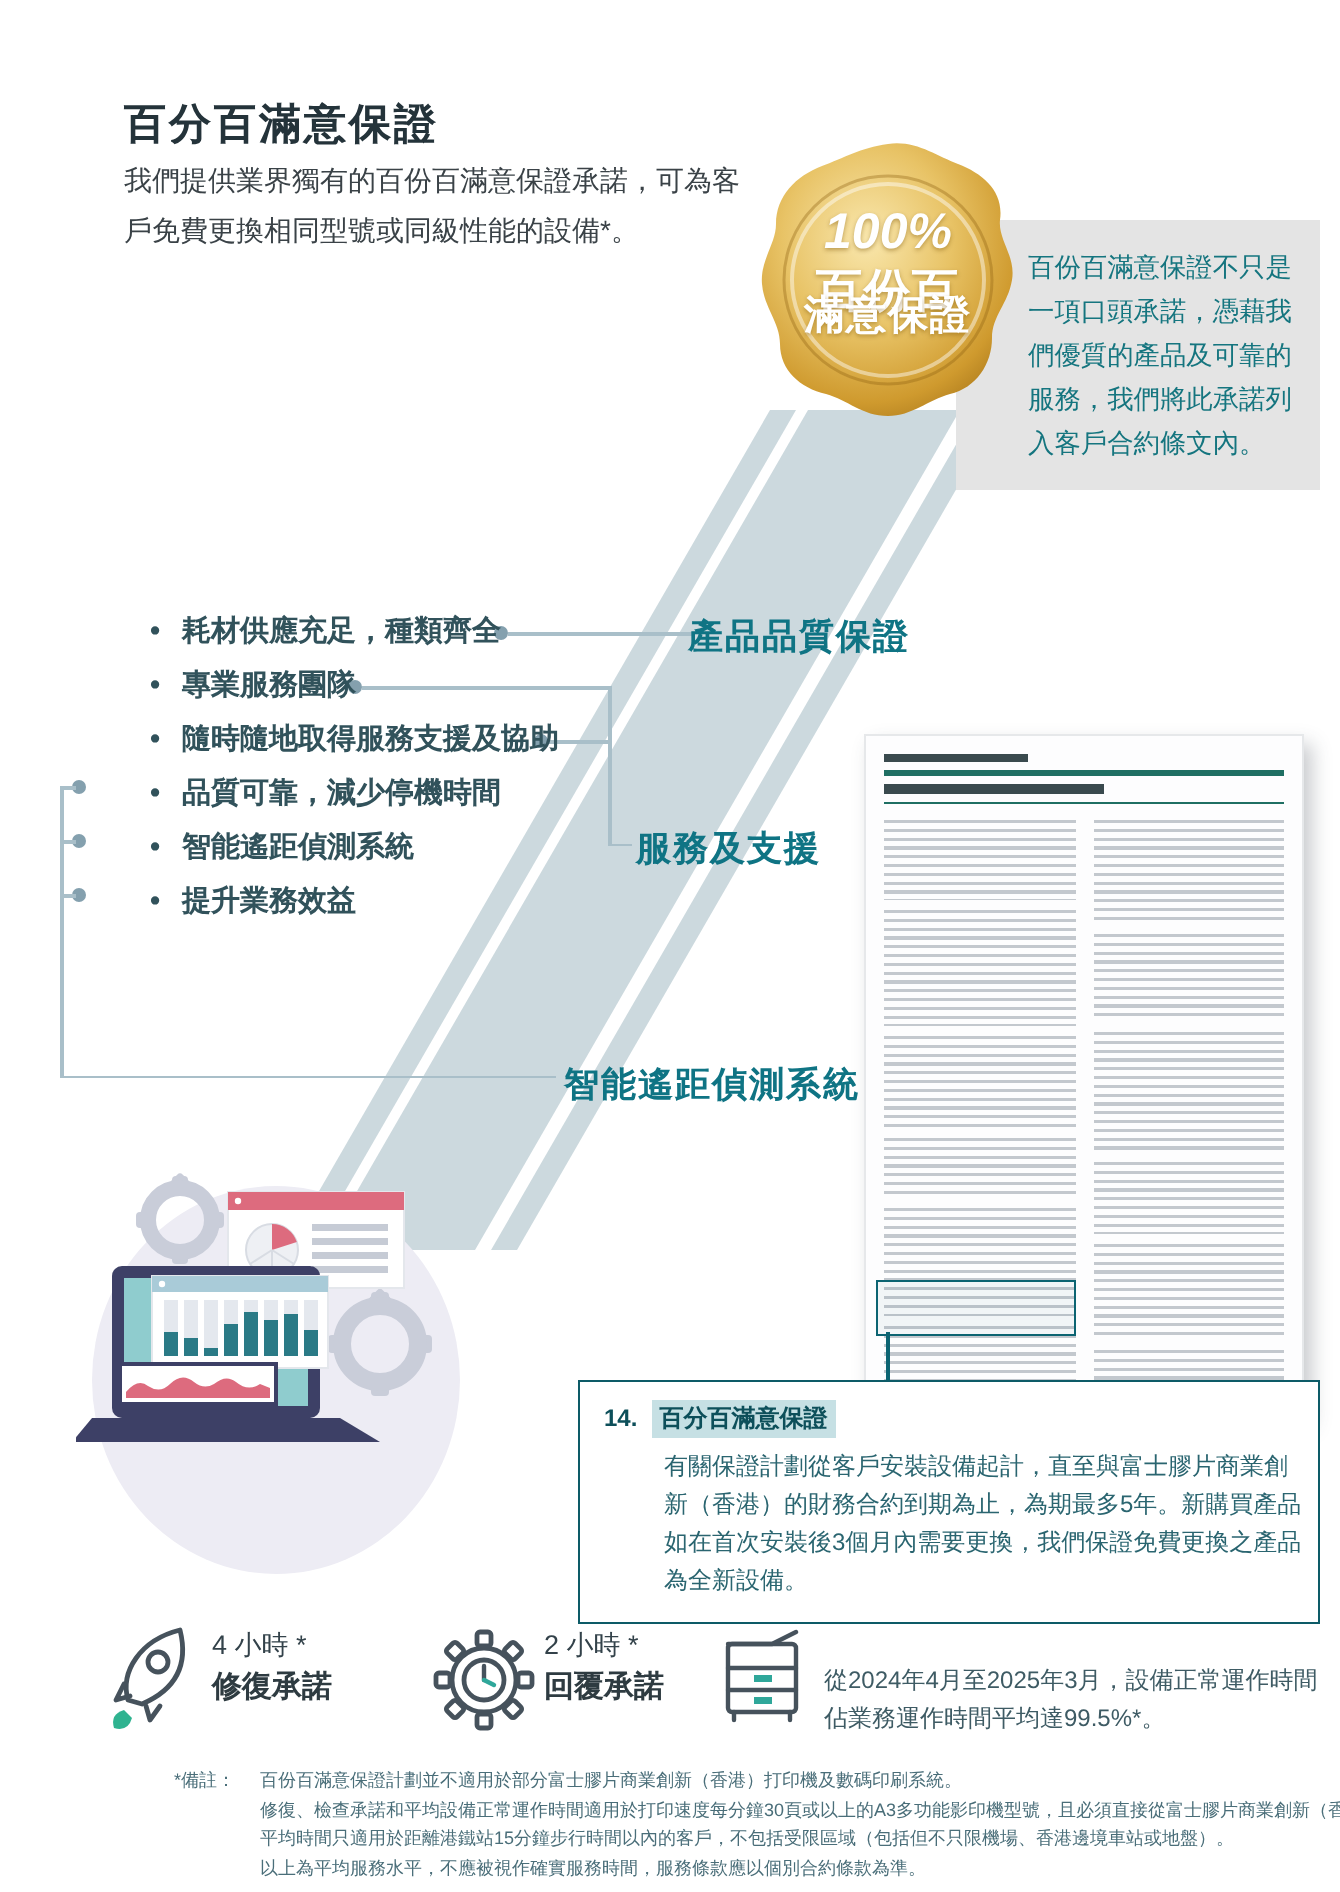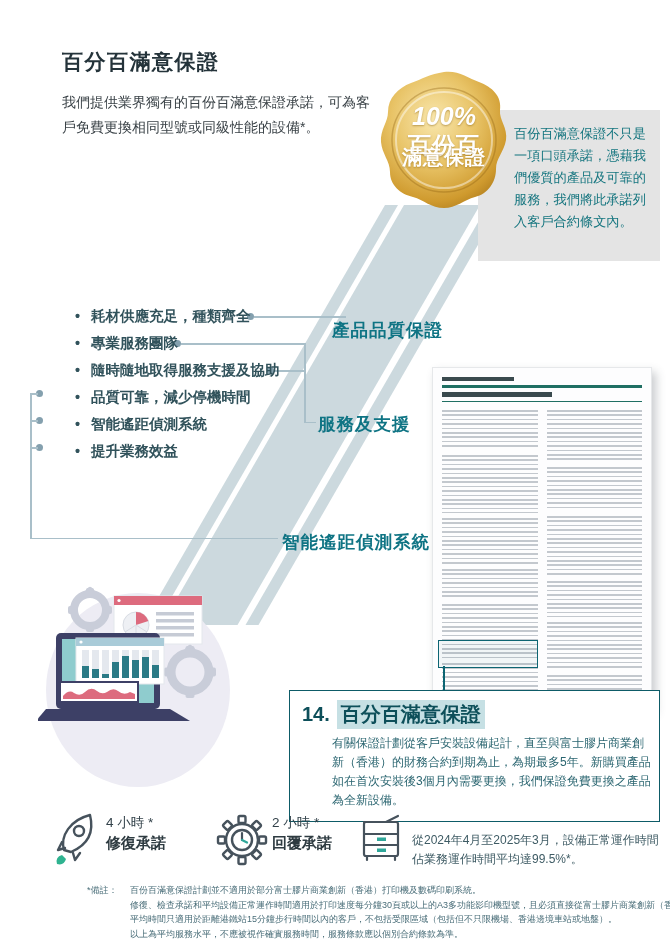--- a/index.html
+++ b/index.html
@@ -10,26 +10,26 @@
   
   .band{position:absolute;left:0;top:205px;width:670px;height:420px;z-index:1;}
   .stripe{position:absolute;top:0;height:100%;background:#ccd9de;transform:skewX(-30deg);transform-origin:top left;}
   .s1{left:385px;width:13px;}
   .s2{left:404px;width:76px;}
   .s3{left:488px;width:13px;}
 
   
   .title{position:absolute;left:62px;top:48px;font-size:21px;font-weight:bold;color:#24333a;letter-spacing:1.5px;z-index:3;}
   .intro{position:absolute;left:62px;width:318px;font-size:14px;line-height:25px;color:#3a4247;z-index:3;margin:0;}
-  .p1{top:90px;}
+  .p1{top:78px;}
   .p2{top:147px;}
 
   
   .promise-box{position:absolute;left:478px;top:110px;width:182px;box-sizing:border-box;
-    background:#e4e4e4;padding:13px 12px 28px 36px;z-index:2;}
+    background:#e4e4e4;padding:13px 12px 12px 36px;z-index:2;}
   .promise-box p{margin:0;font-size:13.2px;line-height:22px;color:#15757f;}
 
   
   .seal{position:absolute;left:378px;top:70px;width:132px;height:140px;z-index:3;}
   .seal svg{position:absolute;left:0;top:0;}
   .seal .txt{position:absolute;left:0;width:100%;text-align:center;color:#fff;font-weight:bold;
     text-shadow:0 1px 2px rgba(120,80,0,.45);}
   .seal-l1{top:32px;font-size:25px;font-style:italic;}
   .seal-l2{top:60px;font-size:23px;letter-spacing:1px;}
   .seal-l3{top:74px;font-size:20px;letter-spacing:1px;}
@@ -38,41 +38,41 @@
   .benefits{position:absolute;left:75px;top:303px;margin:0;padding:0;list-style:none;z-index:3;}
   .benefits li{position:relative;height:27px;line-height:27px;font-size:14.5px;color:#31525b;padding-left:16px;font-weight:bold;}
   .benefits li::before{content:"•";position:absolute;left:0;color:#31525b;}
 
   
   .cline{position:absolute;background:#a9bfc9;z-index:2;}
   .cdot{position:absolute;width:7px;height:7px;border-radius:50%;background:#84a0ae;z-index:2;}
 
   
   .pillar{position:absolute;font-size:17.5px;font-weight:bold;color:#0f7484;letter-spacing:1px;z-index:3;}
-  .pillar-product{left:332px;top:306px;margin-top:12px;}
+  .pillar-product{left:344px;top:306px;}
   .pillar-service{left:318px;top:412px;}
   .pillar-operation{left:282px;top:530px;}
 
   
   .doc{position:absolute;left:432px;top:367px;width:220px;height:342px;background:#fdfdfe;
     border:1px solid #e6e8ea;box-sizing:border-box;box-shadow:4px 5px 9px rgba(60,70,80,.28);
     padding:9px 9px;z-index:2;}
   .doc-t1{width:72px;height:4px;background:#3a4a4e;margin-bottom:4px;}
   .doc-rule1{height:3px;background:#1f6f63;margin-bottom:4px;}
   .doc-t2{width:110px;height:4.5px;background:#3a4a4e;margin-bottom:4px;}
   .doc-rule2{height:1.5px;background:#1f6f63;margin-bottom:8px;}
   .doc-cols{display:flex;gap:9px;}
   .doc-col{flex:1;}
   .doc-par{background:repeating-linear-gradient(180deg,#c3c8ce 0 1.6px,transparent 1.6px 4.4px);margin-bottom:5px;}
   .doc-highlight{position:absolute;left:5px;top:272px;width:98px;height:26px;border:1.5px solid #0c6472;background:rgba(12,100,114,.05);}
 
   
   .note-box{position:absolute;left:289px;top:690px;width:371px;box-sizing:border-box;background:#fff;
     border:1.5px solid #0d5b67;padding:9px 12px 11px 12px;z-index:3;}
-  .note-head{display:flex;align-items:baseline;gap:7px;font-size:20px;font-weight:bold;color:#0d4f5a;}
+  .note-head{display:flex;align-items:baseline;gap:7px;font-size:12px;font-weight:bold;color:#0d4f5a;}
   .note-head .hl{background:#c6e0e4;padding:1px 4px;}
   .note-body{margin:5px 0 0 30px;width:320px;font-size:12px;line-height:19px;color:#2a6570;}
 
   
   .cm-icon{position:absolute;z-index:3;}
   .cm-text{position:absolute;z-index:3;}
   .cm-value{font-size:13.5px;color:#33424a;}
   .cm-label{font-size:15px;font-weight:bold;color:#2e3b41;margin-top:2px;}
   .uptime-head{position:absolute;left:412px;top:810px;font-size:14.5px;font-weight:bold;color:#21333a;z-index:3;}
   .uptime-line{position:absolute;left:412px;font-size:12px;color:#3e5b64;z-index:3;}

